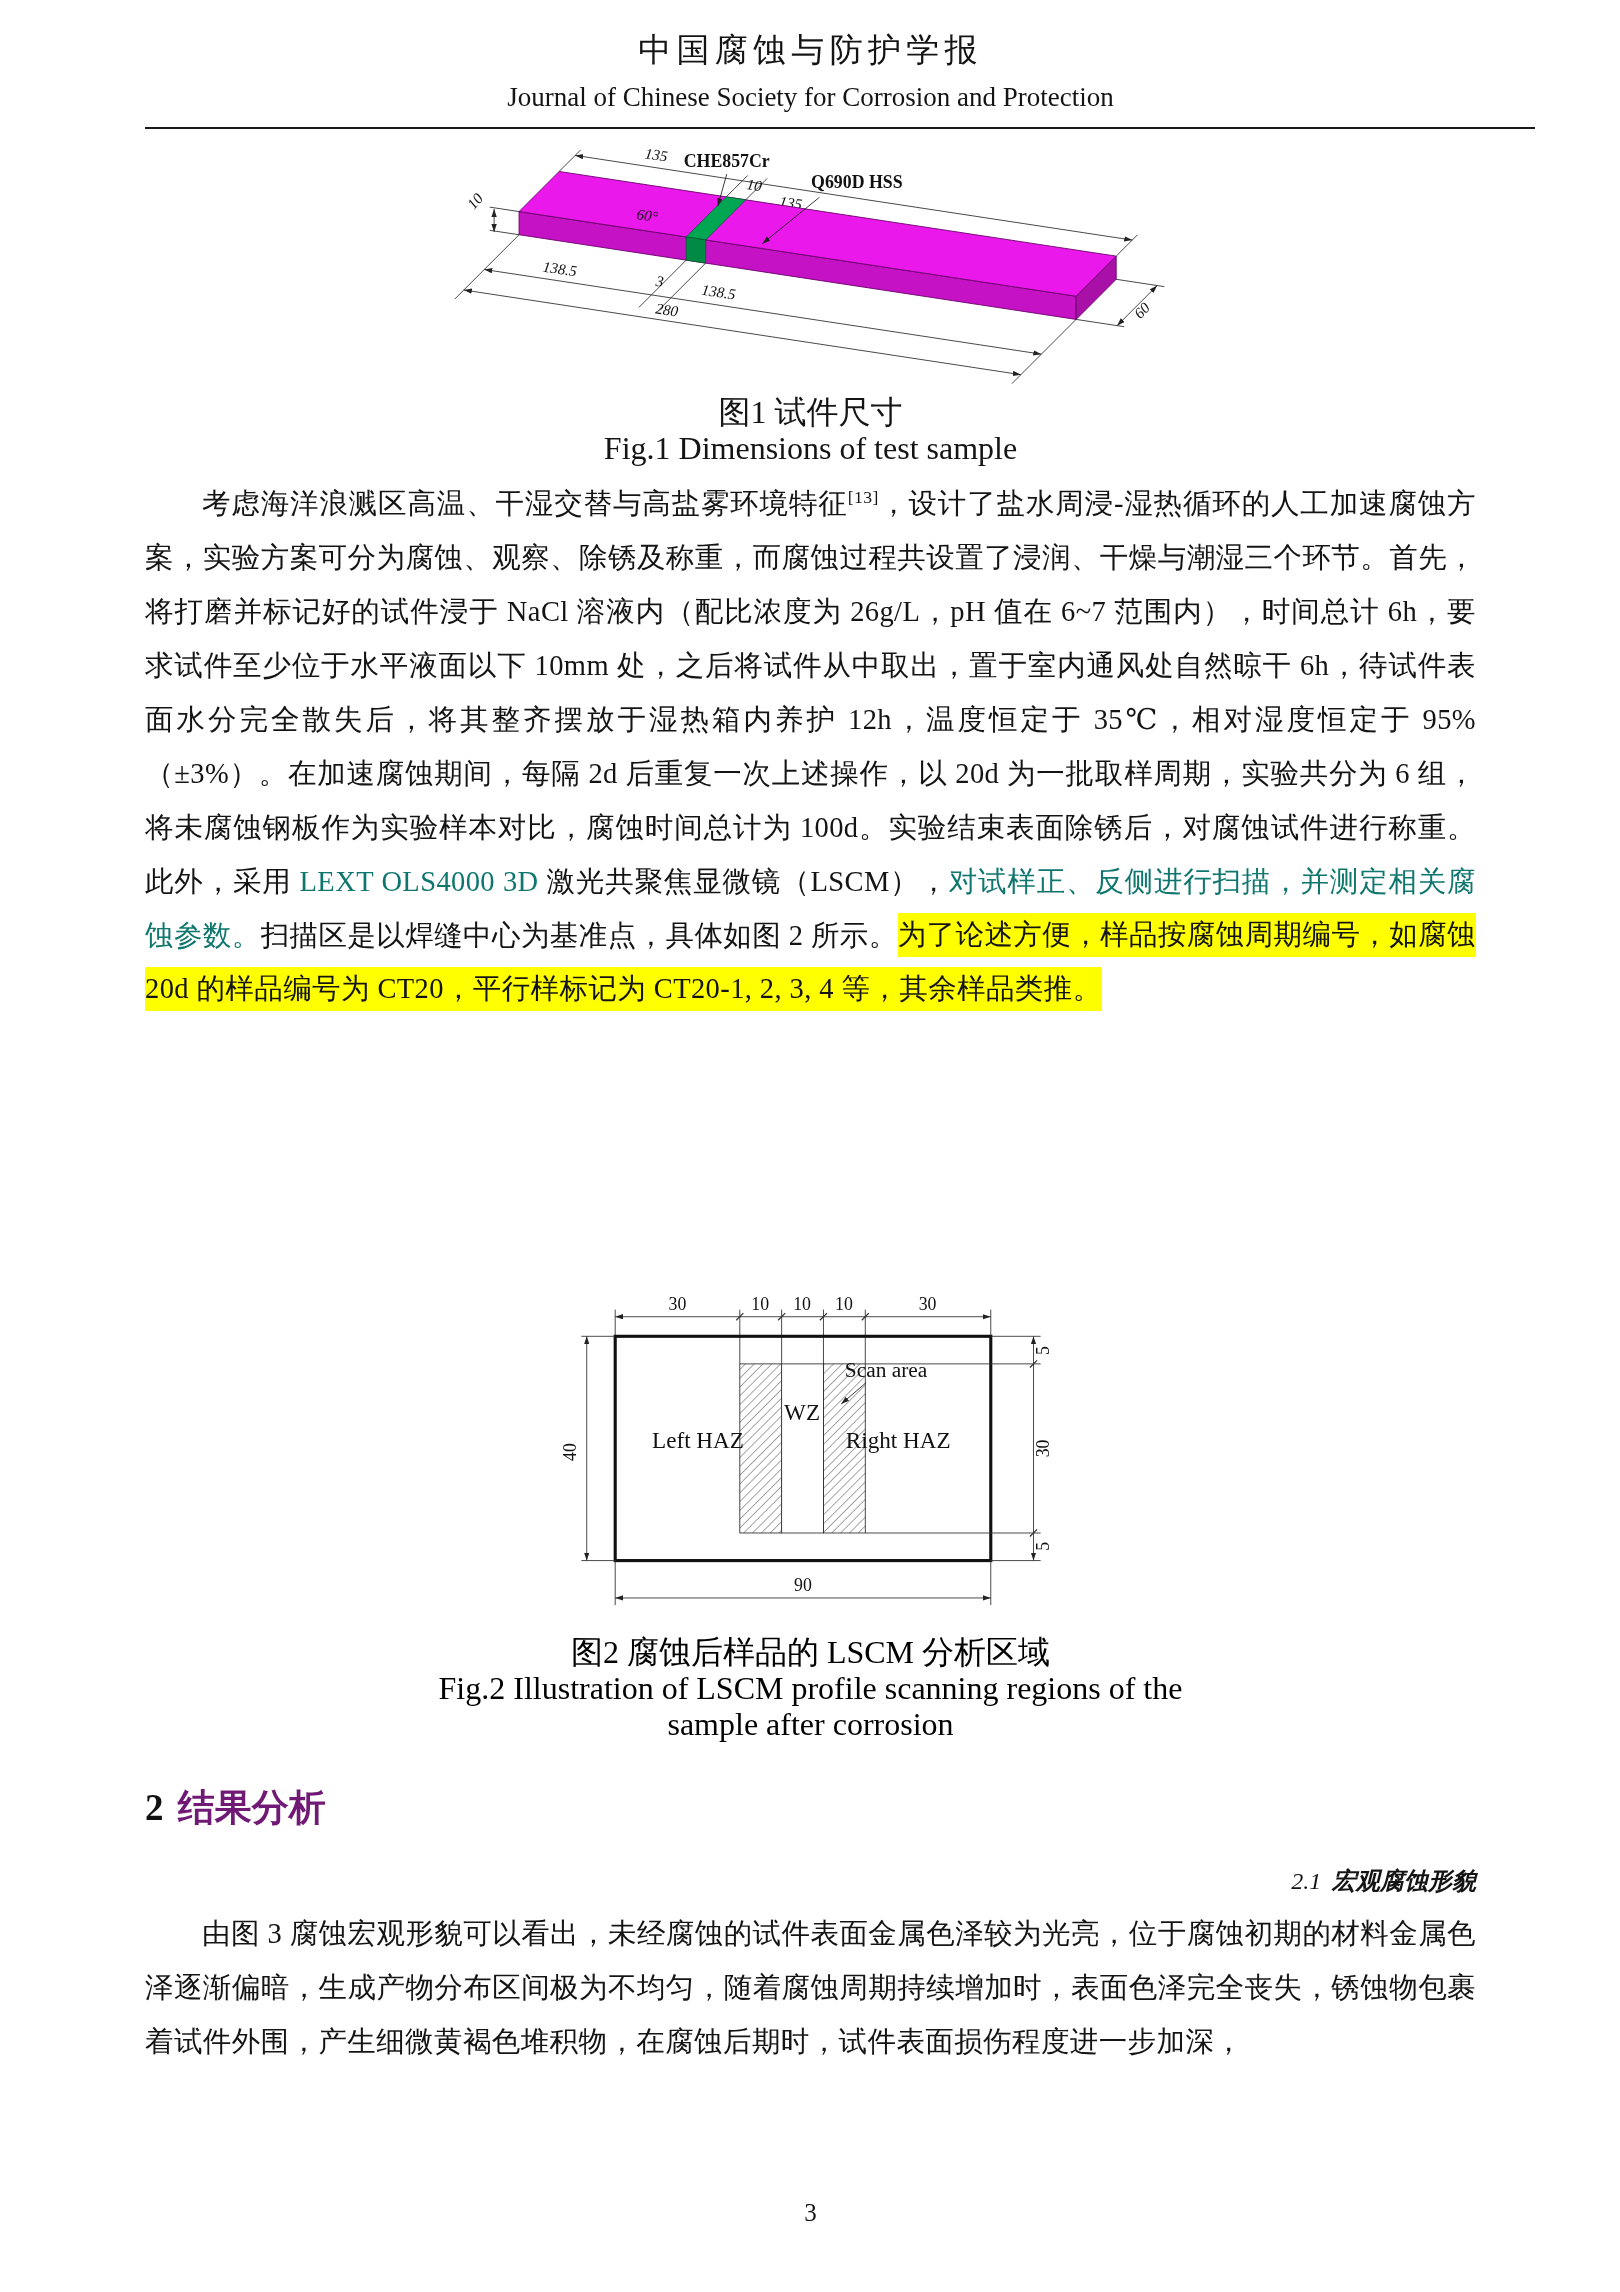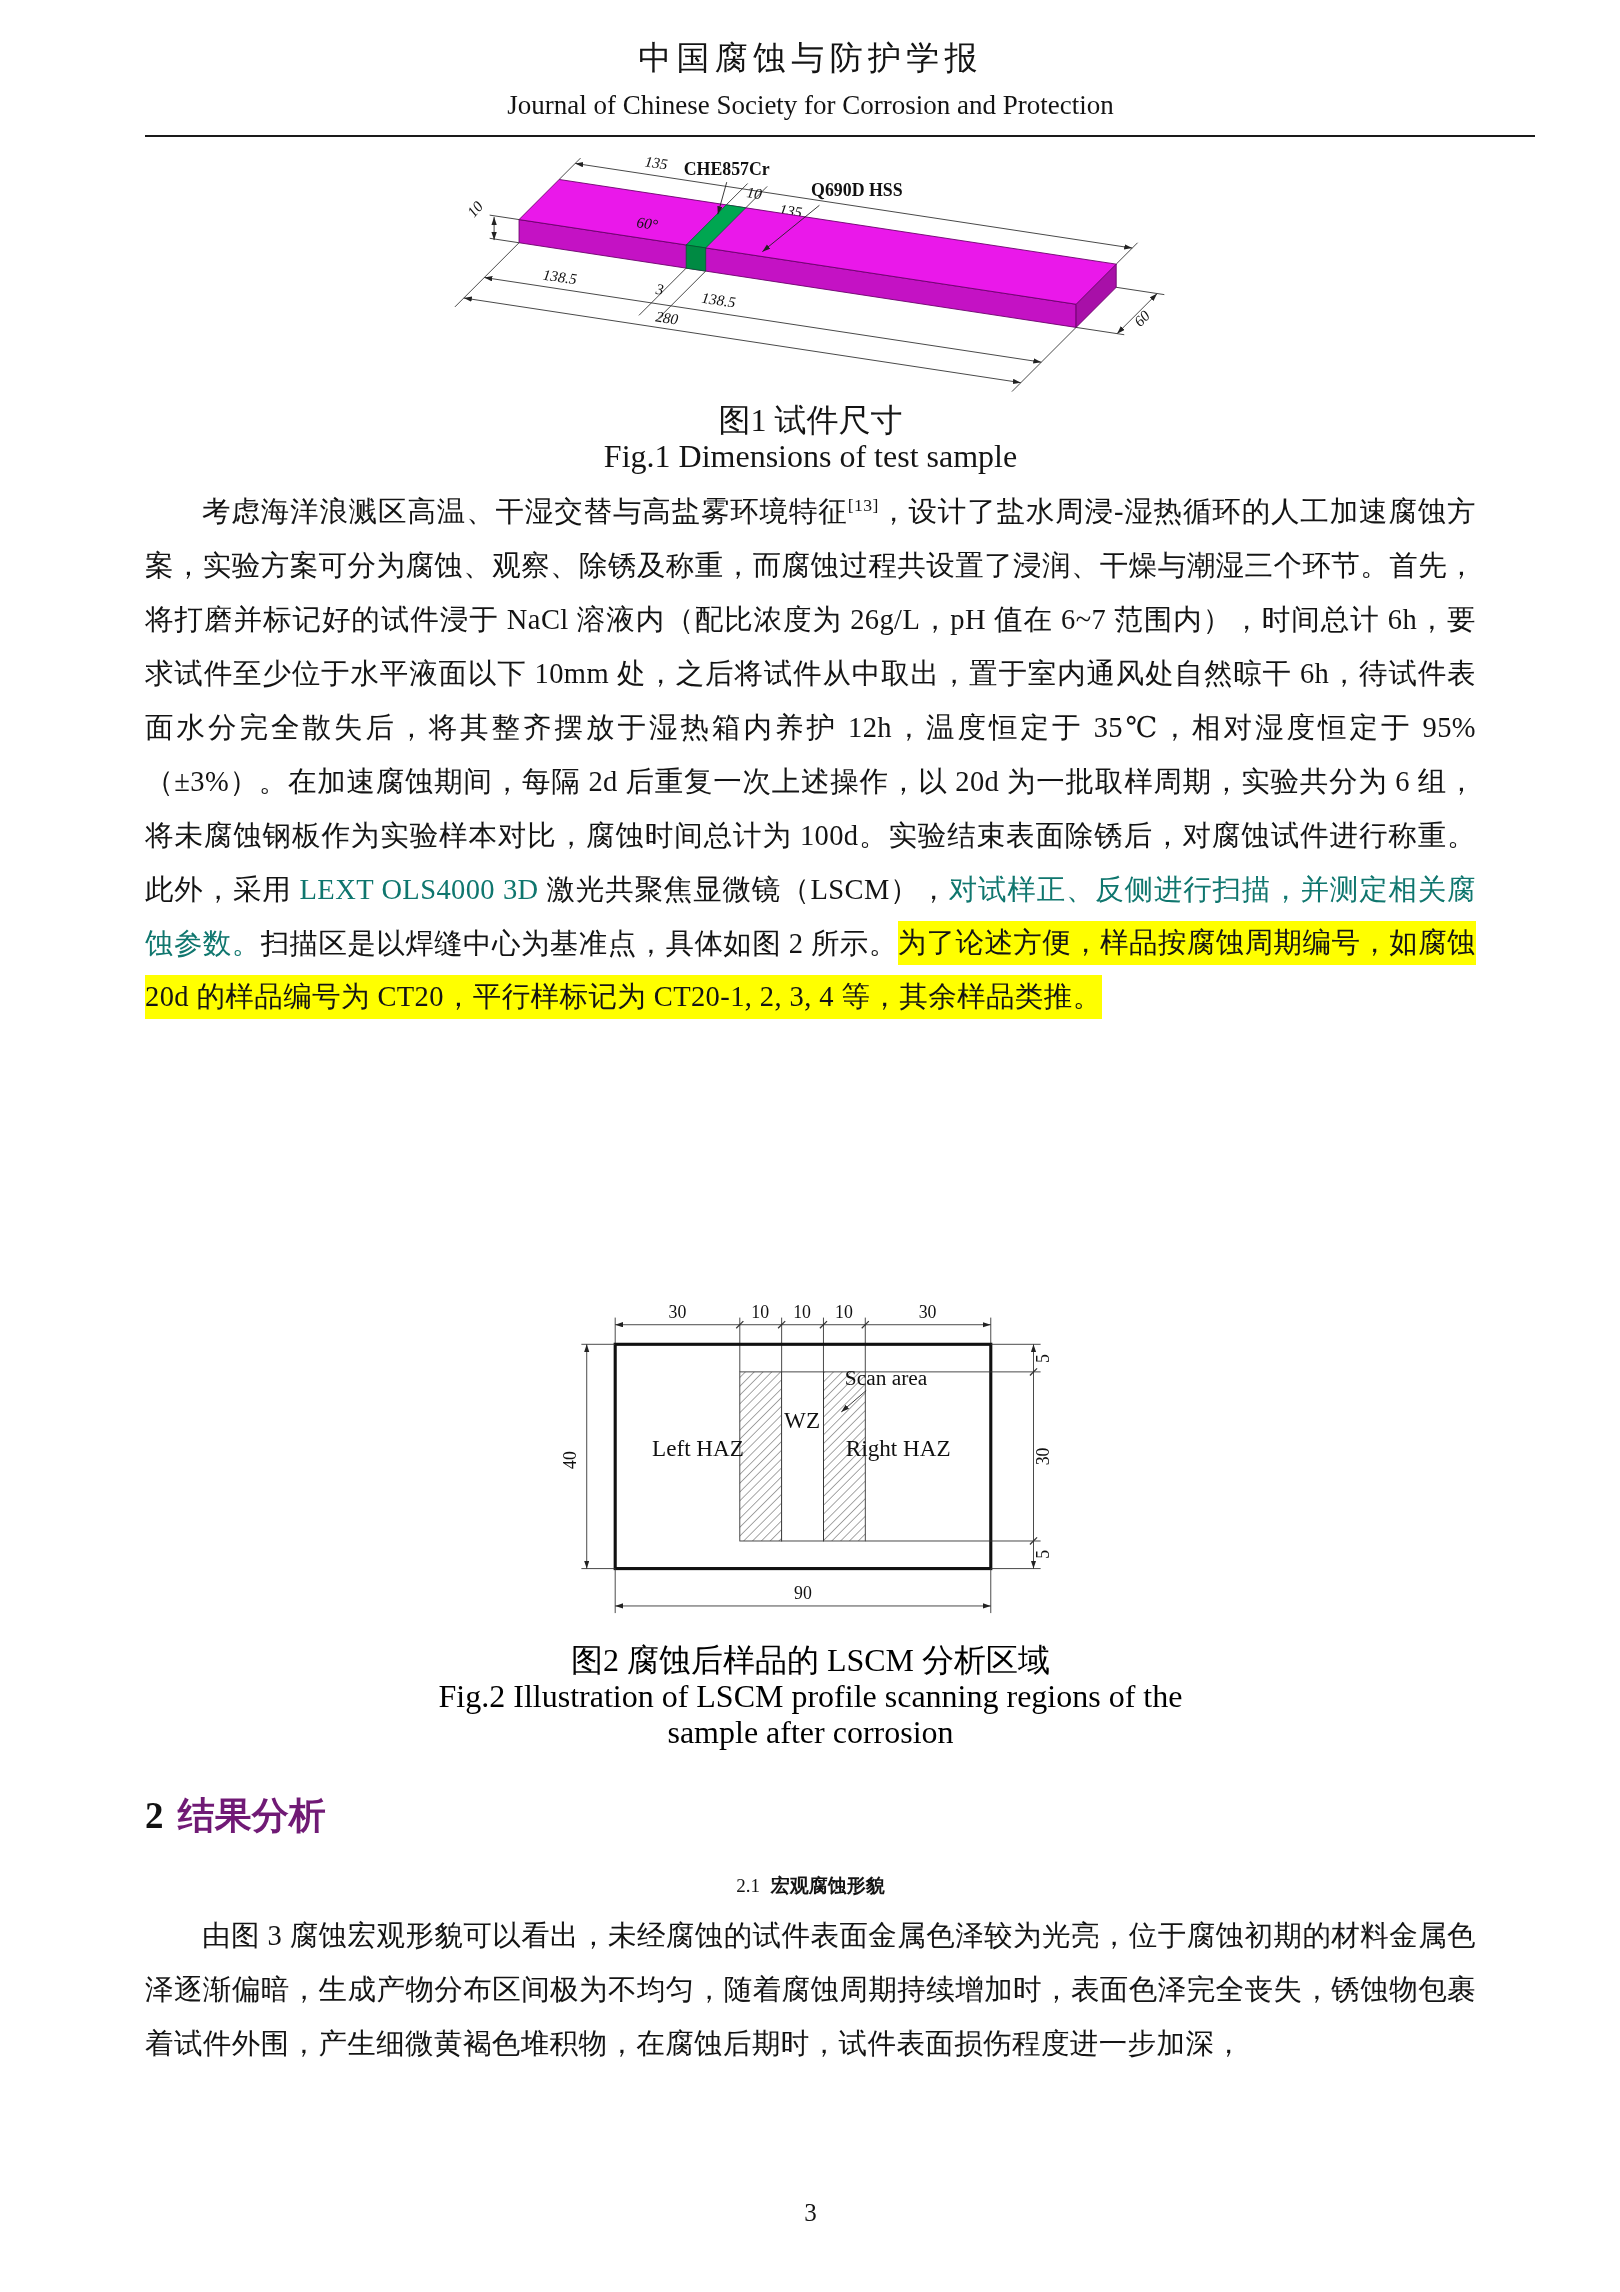--- a/index.html
+++ b/index.html
@@ -1,37 +1,37 @@
 <!DOCTYPE html>
 <html style="font-size:14.3px"><head>
 <meta charset="utf-8">
 <style>
   html,body{margin:0;padding:0;background:#ffffff;}
   .page{
     width:1621px;height:2293px;background:#ffffff;position:relative;margin:0 auto;
     overflow:hidden;font-family:"Liberation Serif","DejaVu Serif",serif;color:#141414;
   }
   .content{width:1331px;margin:0 auto;}
-  .header{padding-top:36px;text-align:center;}
+  .header{padding-top:28px;text-align:center;}
   .header .zh{font-size:33px;letter-spacing:5.3px;}
   .header .en{font-size:27px;margin-top:9px;}
   .header-rule{width:1390px;margin:14.3px auto 0;border-bottom:2.7px solid #1a1a1a;height:0;}
   .fig-block{text-align:center;}
   .fig1-block{margin-top:19.6px;}
   .fig2-block{margin-top:257px;}
   .caption{ text-align:center;font-size:32px;line-height:36px;}
   .caption-red{color:#000000;}
   .para{font-size:28.5px;line-height:54px;text-align:justify;text-indent:2em;margin:10.7px 0 0 0;letter-spacing:0.4px;}
   .red{color:#0f766e;}
   .hl{background:#ffff00;padding:6.2px 0;}
   sup{font-size:0.62em;vertical-align:super;line-height:0;}
   .h2{margin-top:41px;font-size:37px;font-weight:bold;text-align:left;}
   .h2 .num{color:#111;}
   .h2 .ttl{font-family:"Liberation Sans","DejaVu Sans",sans-serif;color:#701a75;margin-left:14.3px;}
-  .h3{margin-top:32px;font-size:19px;text-align:center;}
+  .h3{margin-top:32px;font-size:24px;text-align:right;font-style:italic;}
   .h3 .num{font-weight:normal;}
   .h3 .ttl{font-family:"Liberation Sans","DejaVu Sans",sans-serif;font-weight:bold;margin-left:10.7px;}
   .page-num{position:absolute;bottom:66px;left:0;right:0;text-align:center;font-size:25px;}
   svg{display:inline-block;}
   svg text{fill:#111;font-family:"Liberation Serif","DejaVu Serif",serif;}
   .dimtxt{font-size:17px;font-style:italic;}
   .mat-label{font-size:20px;font-weight:bold;}
   .f2dim{font-size:20px;}
   .f2lab{font-size:26px;}
   .f2scan{font-size:24px;}

